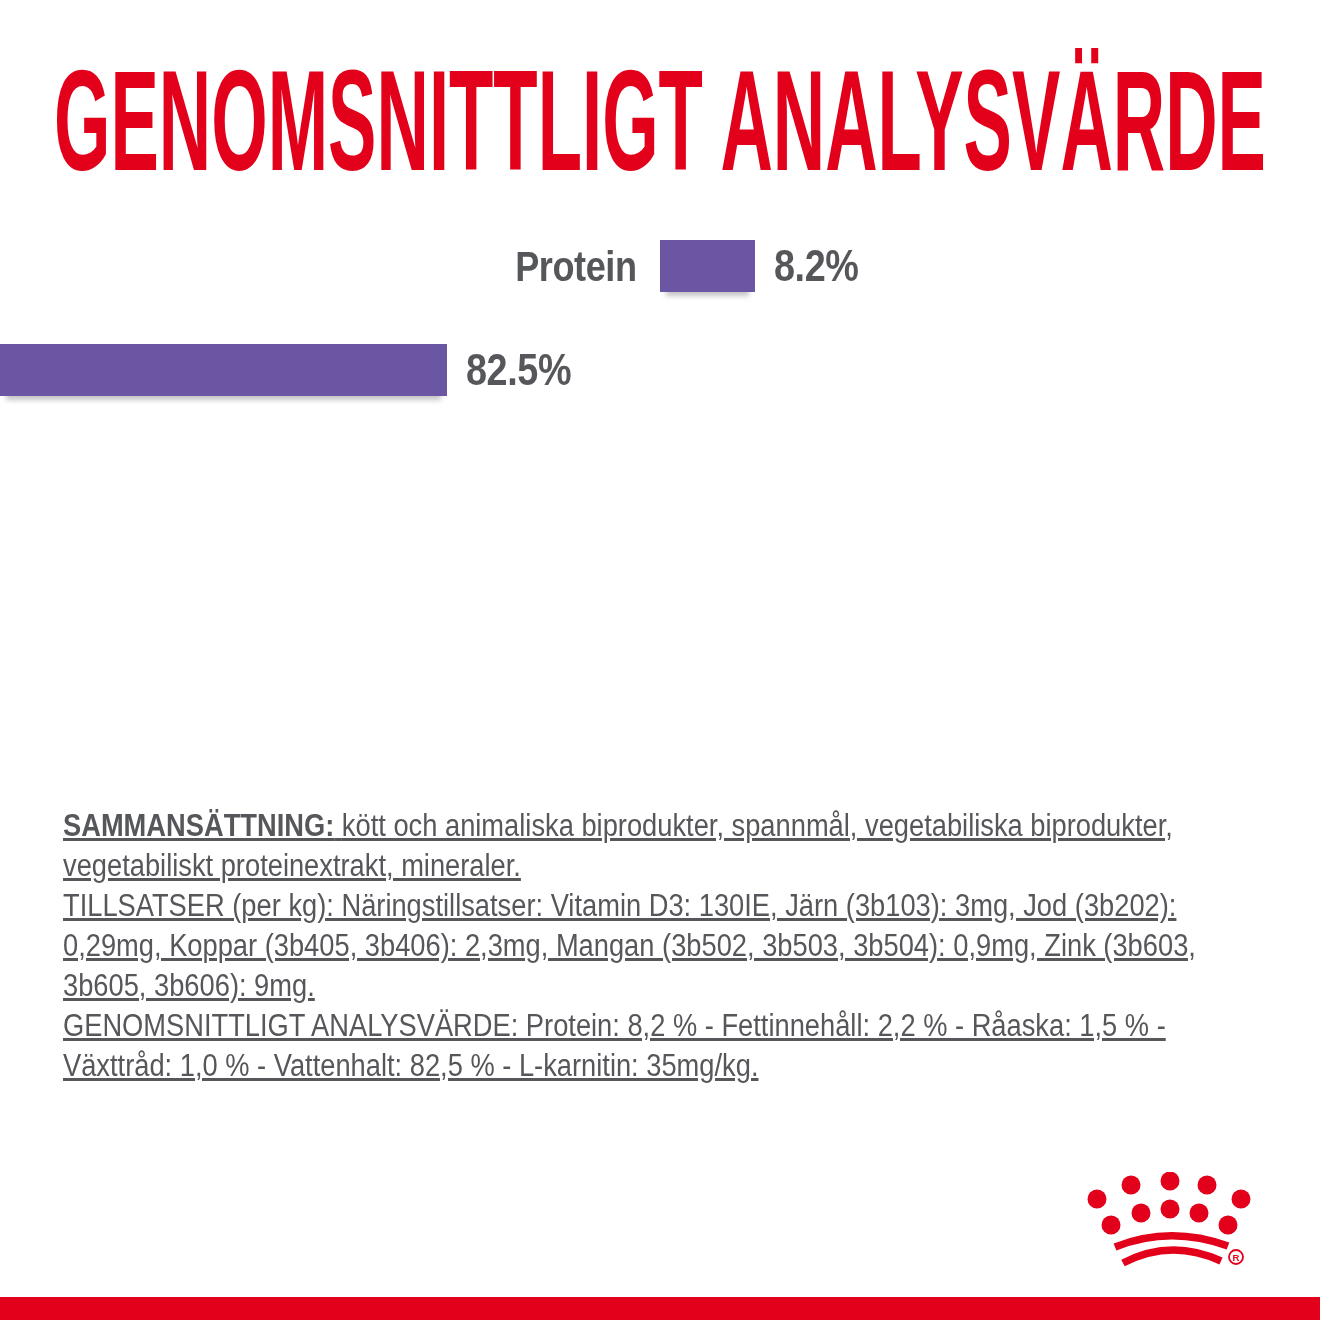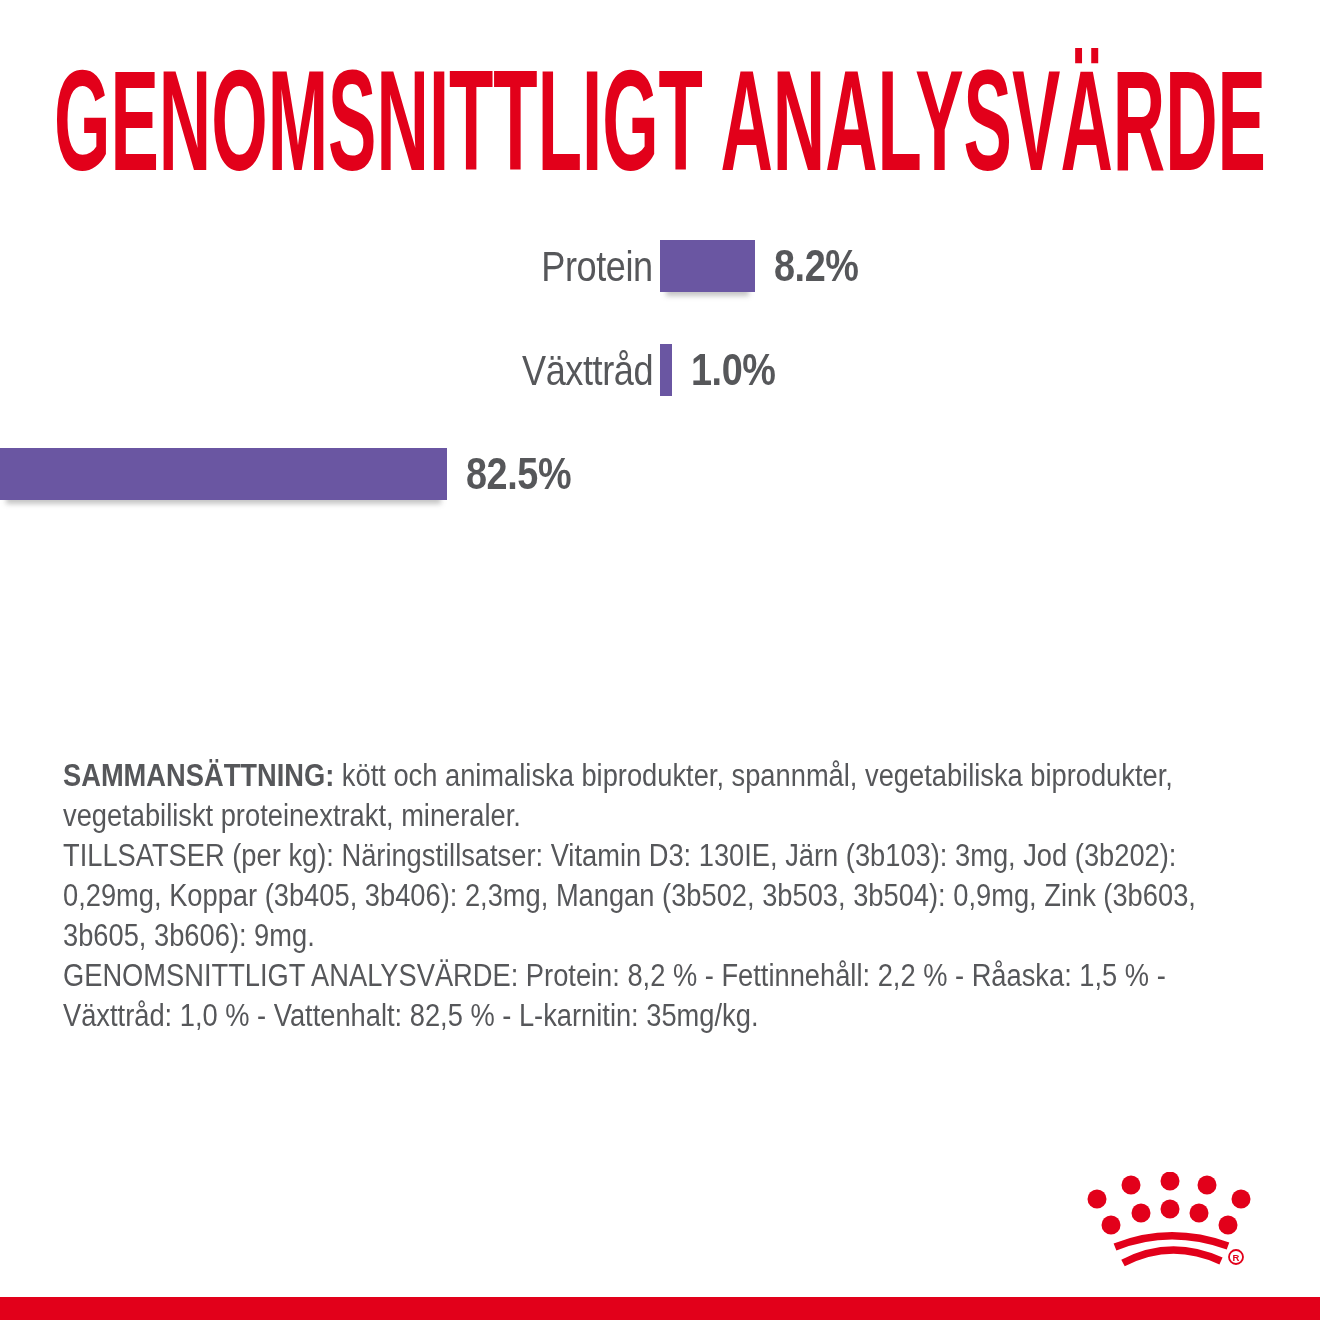--- a/index.html
+++ b/index.html
@@ -31,25 +31,25 @@
     top: 240px; left: 0; right: 0;
   }
   .chart-row {
     display: flex;
     align-items: center;
     height: 52px;
     margin-bottom: 52px;
   }
   .row-label {
     width: 660px;
-    padding-right: 7px;
+    padding-right: 23px;
     box-sizing: border-box;
     text-align: right;
     font-size: 43px;
-    font-weight: 400;
+    font-weight: 700;
     letter-spacing: -0.5px;
     color: var(--text-gray, #56575a);
     white-space: nowrap;
   }
   .row-label .cond {
     display: inline-block;
     transform: scaleX(0.84);
     transform-origin: 100% 50%;
   }
   .bar {
@@ -69,23 +69,24 @@
   .row-value .cond {
     display: inline-block;
     transform: scaleX(0.84);
     transform-origin: 0 50%;
   }
 
   
   .info {
     position: absolute;
     left: 63px;
-    top: 756px;
+    top: 806px;
     right: 40px;
     color: var(--text-gray, #56575a);
+    text-decoration: underline;
   }
   .info-line {
     font-size: 31px;
     line-height: 40px;
     white-space: nowrap;
     transform: scaleX(0.88);
     transform-origin: 0 50%;
   }
   .info-line .bold { font-weight: 700; }
 
@@ -126,25 +127,20 @@
   <div class="chart">
 
     <div class="chart-row">
       <div class="row-label"><span class="cond">Protein</span></div>
       <div class="bar" style="width: 95px;"></div>
       <div class="row-value"><span class="cond">8.2%</span></div>
     </div>
 
 
 
-    <div class="chart-row">
-      <div class="row-label"><span class="cond">Växttråd</span></div>
-      <div class="bar" style="width: 12px;"></div>
-      <div class="row-value"><span class="cond">1.0%</span></div>
-    </div>
 
     <div class="chart-row">
       <div class="bar" style="width: 447px;"></div>
       <div class="row-value"><span class="cond">82.5%</span></div>
     </div>
 
   </div>
 
   <div class="info">
     <div class="info-line"><span class="bold">SAMMANSÄTTNING:</span> <span>kött och animaliska biprodukter, spannmål, vegetabiliska biprodukter,</span></div>

